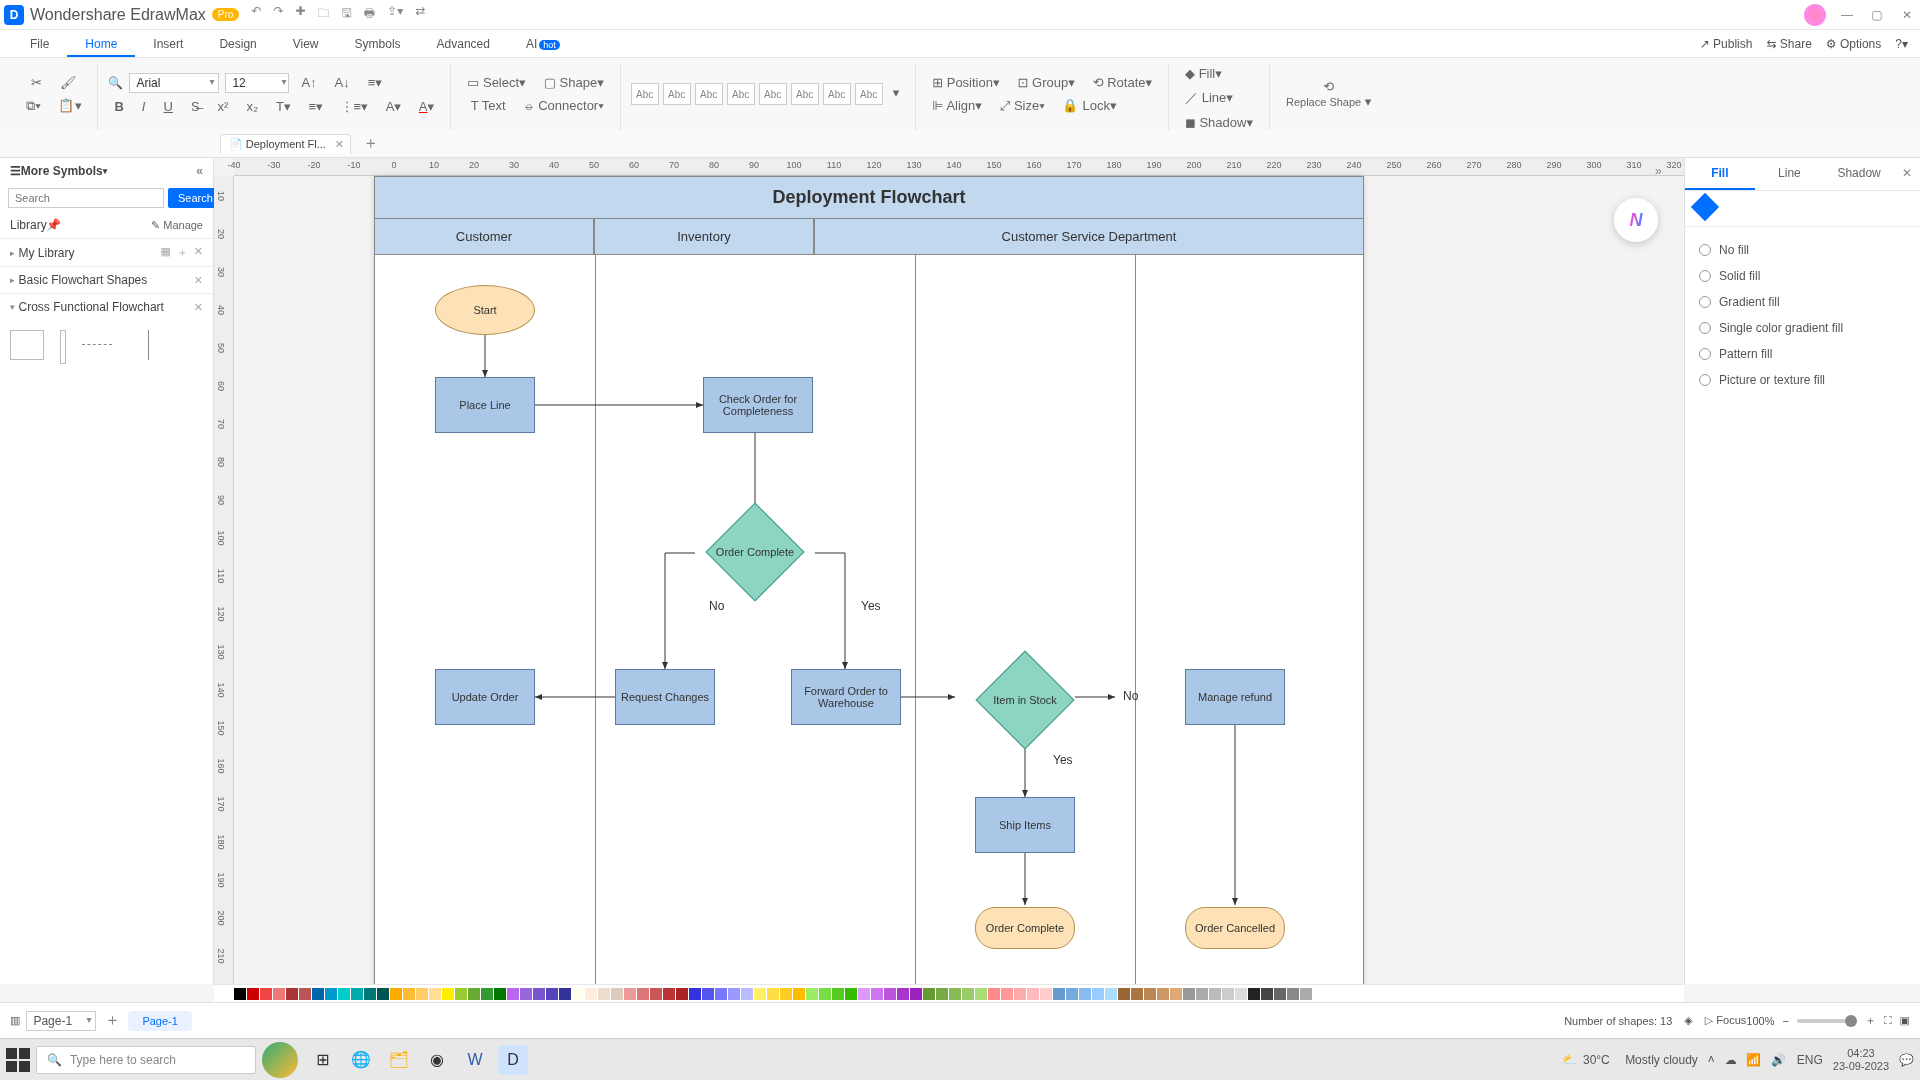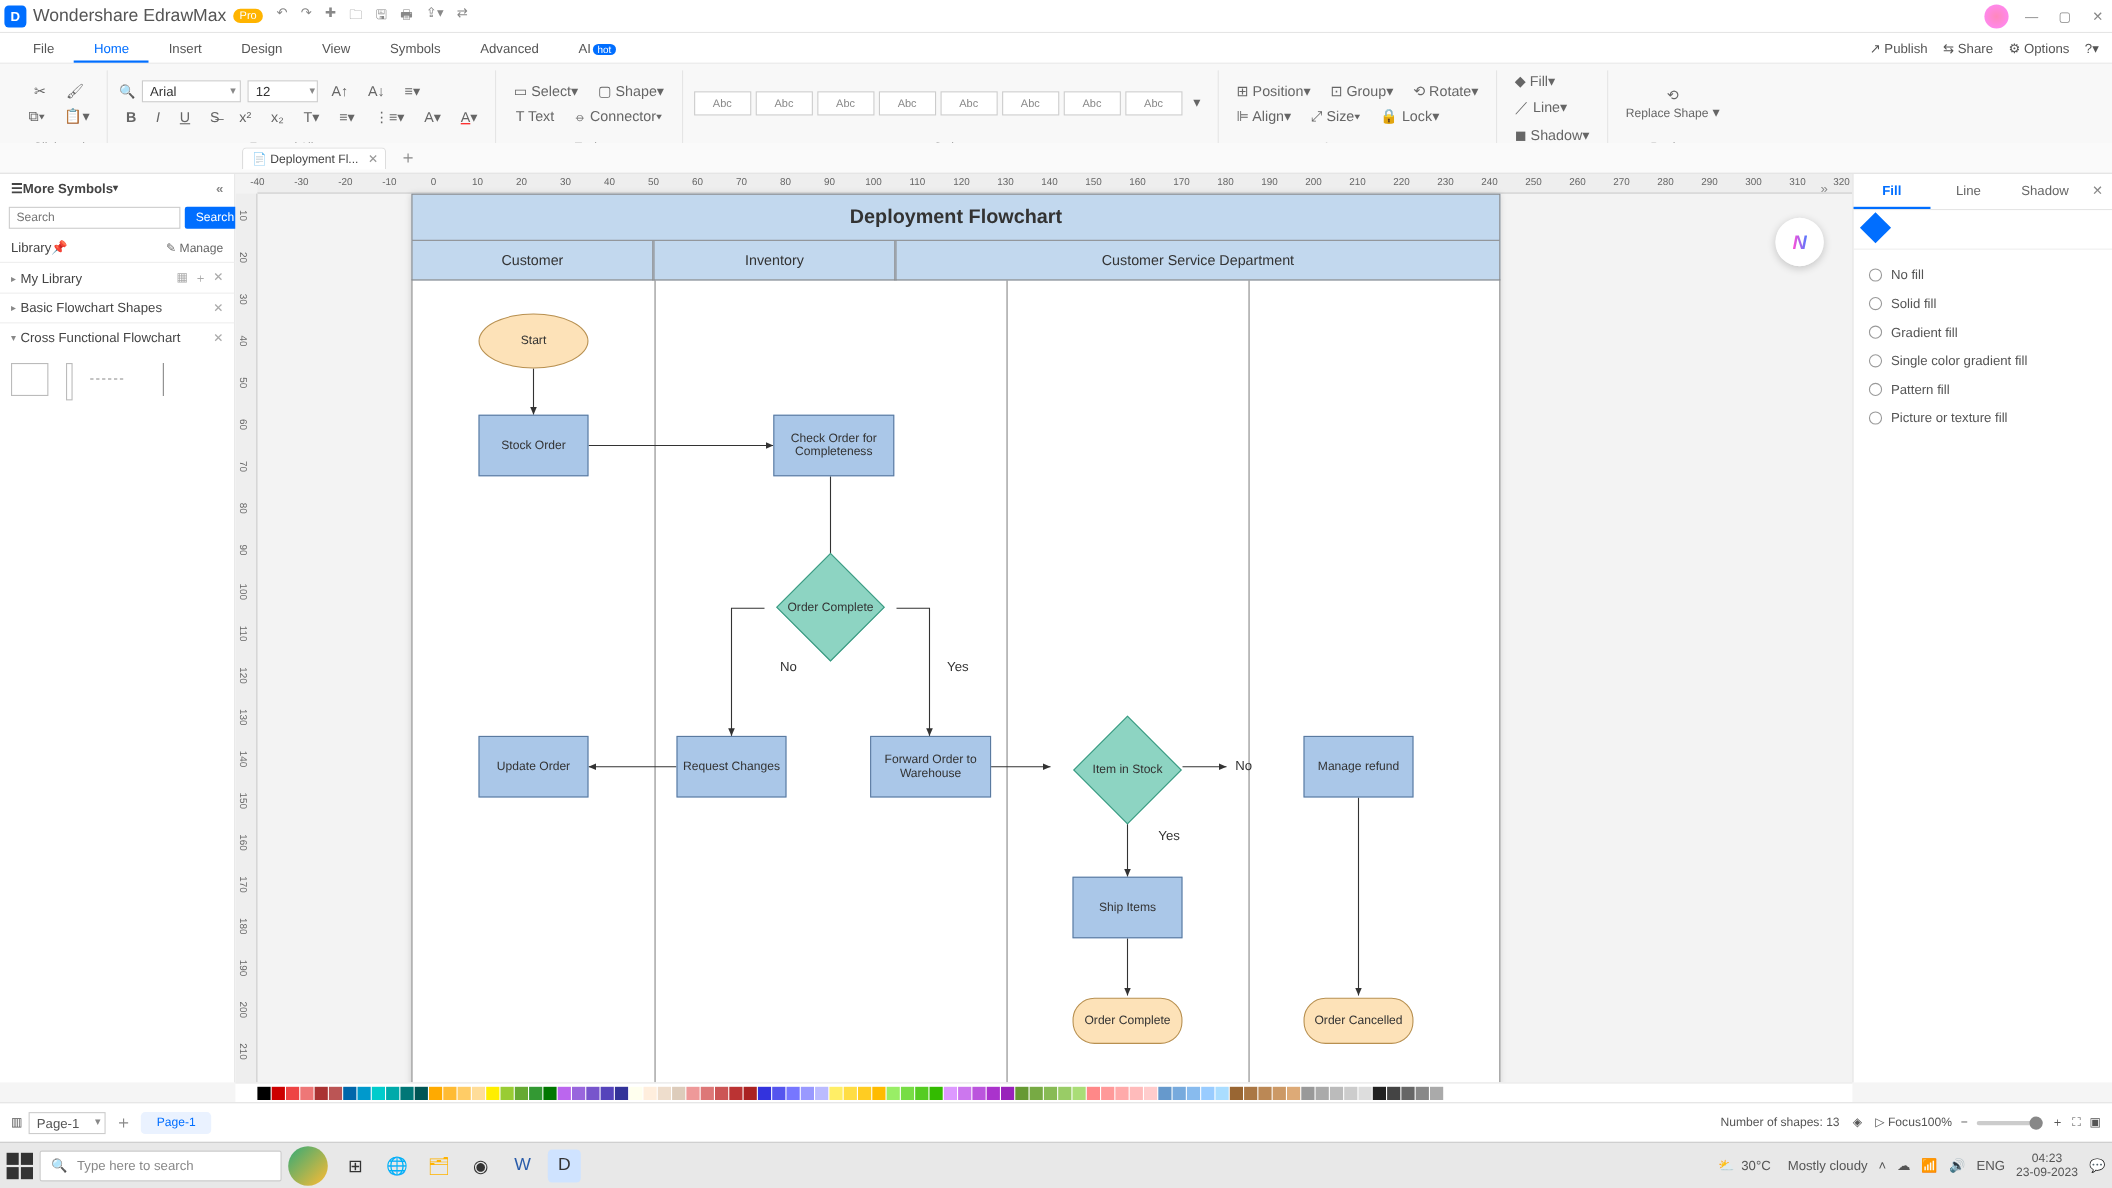--- a/index.html
+++ b/index.html
@@ -30,21 +30,21 @@
 .rgroup { display: flex; flex-direction: column; align-items: center; padding: 0 10px; border-right: 1px solid #e5e5e5; }
 .rgroup:last-child { border-right: none; }
 .rgroup .ctrls { display: flex; flex-direction: column; gap: 4px; align-items: center; min-height: 60px; justify-content: center; }
 .rgroup .label { font-size: 11px; color: #888; margin-top: 4px; padding-bottom: 4px; }
 .icon-btn { padding: 2px 6px; color: #666; cursor: pointer; font-size: 13px; }
 .select-box { border: 1px solid #ccc; background: #fff; padding: 2px 18px 2px 6px; font-size: 12px; position: relative; display:inline-block; min-width: 90px; }
 .select-box::after { content:"▾"; position:absolute; right:4px; top:2px; color:#888; font-size:10px; }
 .numbox { border: 1px solid #ccc; background: #fff; padding: 2px 14px 2px 6px; width: 64px; position:relative; display:inline-block; }
 .numbox::after { content:"▾"; position:absolute; right:2px; top:2px; color:#888; font-size:10px; }
 .hrow { display:flex; gap:6px; align-items:center; }
-.style-sw { width: 52px; height: 22px; border:1px solid #ccc; background:#fff; display:inline-flex; align-items:center; justify-content:center; font-size:10px; color:#888; }
+.style-sw { width: 28px; height: 22px; border:1px solid #ccc; background:#fff; display:inline-flex; align-items:center; justify-content:center; font-size:10px; color:#888; }
 .style-row { display:flex; gap:4px; }
 
 
 .doctabs { height: 28px; display:flex; align-items:center; padding-left: 220px; background:#fafafa; border-bottom: 1px solid #e0e0e0; }
 .doctab { background:#fff; border:1px solid #ddd; border-bottom:none; padding: 3px 24px 3px 8px; font-size: 11px; color:#444; position:relative; border-radius: 4px 4px 0 0; margin-right:4px; }
 .doctab .x { position:absolute; right:6px; top:3px; color:#999; cursor:pointer; }
 .doctab-add { color:#888; font-size:16px; padding:0 8px; cursor:pointer; }
 
 
 .main { position: absolute; top: 158px; bottom: 36px; left: 0; right: 0; display:flex; }
@@ -212,21 +212,21 @@
         <span class="icon-btn">T▾</span>
         <span class="icon-btn">≡▾</span>
         <span class="icon-btn">⋮≡▾</span>
         <span class="icon-btn">A▾</span>
         <span class="icon-btn"><u style="text-decoration-color:red;">A</u>▾</span>
       </div>
     </div>
     <div class="label">Font and Alignment</div>
   </div>
   <div class="rgroup">
-    <div class="ctrls" style="align-items:center;">
+    <div class="ctrls" style="align-items:flex-end;">
       <div class="hrow">
         <span class="icon-btn">▭ <span>Select</span>▾</span>
         <span class="icon-btn">▢ <span>Shape</span>▾</span>
       </div>
       <div class="hrow">
         <span class="icon-btn">T <span>Text</span></span>
         <span class="icon-btn">⦵ <span>Connector</span>▾</span>
       </div>
     </div>
     <div class="label">Tools</div>
@@ -424,21 +424,21 @@
           <polyline points="440,298 470,298 470,414" fill="none" stroke="#333" marker-end="url(#ah)"></polyline>
           <line x1="240" y1="442" x2="160" y2="442" stroke="#333" marker-end="url(#ah)"></line>
           <line x1="520" y1="442" x2="580" y2="442" stroke="#333" marker-end="url(#ah)"></line>
           <line x1="700" y1="442" x2="740" y2="442" stroke="#333" marker-end="url(#ah)"></line>
           <line x1="650" y1="480" x2="650" y2="542" stroke="#333" marker-end="url(#ah)"></line>
           <line x1="650" y1="598" x2="650" y2="650" stroke="#333" marker-end="url(#ah)"></line>
           <line x1="860" y1="470" x2="860" y2="650" stroke="#333" marker-end="url(#ah)"></line>
         </svg>
 
         <div class="fshape terminator" style="left:60px; top:30px;">Start</div>
-        <div class="fshape process" style="left:60px; top:122px;">Stock Order</div>
+        <div class="fshape process" style="left:60px; top:122px;">Place Line</div>
         <div class="fshape process" style="left:328px; top:122px; width:110px;">Check Order for Completeness</div>
         <div class="fshape decision" style="left:320px; top:252px;">
             <div class="diamond"></div>
             <div class="dtxt">Order Complete</div>
           </div>
         <div class="edge-label" style="left:296px; top:344px;">No</div>
         <div class="edge-label" style="left:448px; top:344px;">Yes</div>
         <div class="fshape process" style="left:60px; top:414px;">Update Order</div>
         <div class="fshape process" style="left:240px; top:414px;">Request Changes</div>
         <div class="fshape process" style="left:416px; top:414px; width:110px;">Forward Order to Warehouse</div>

